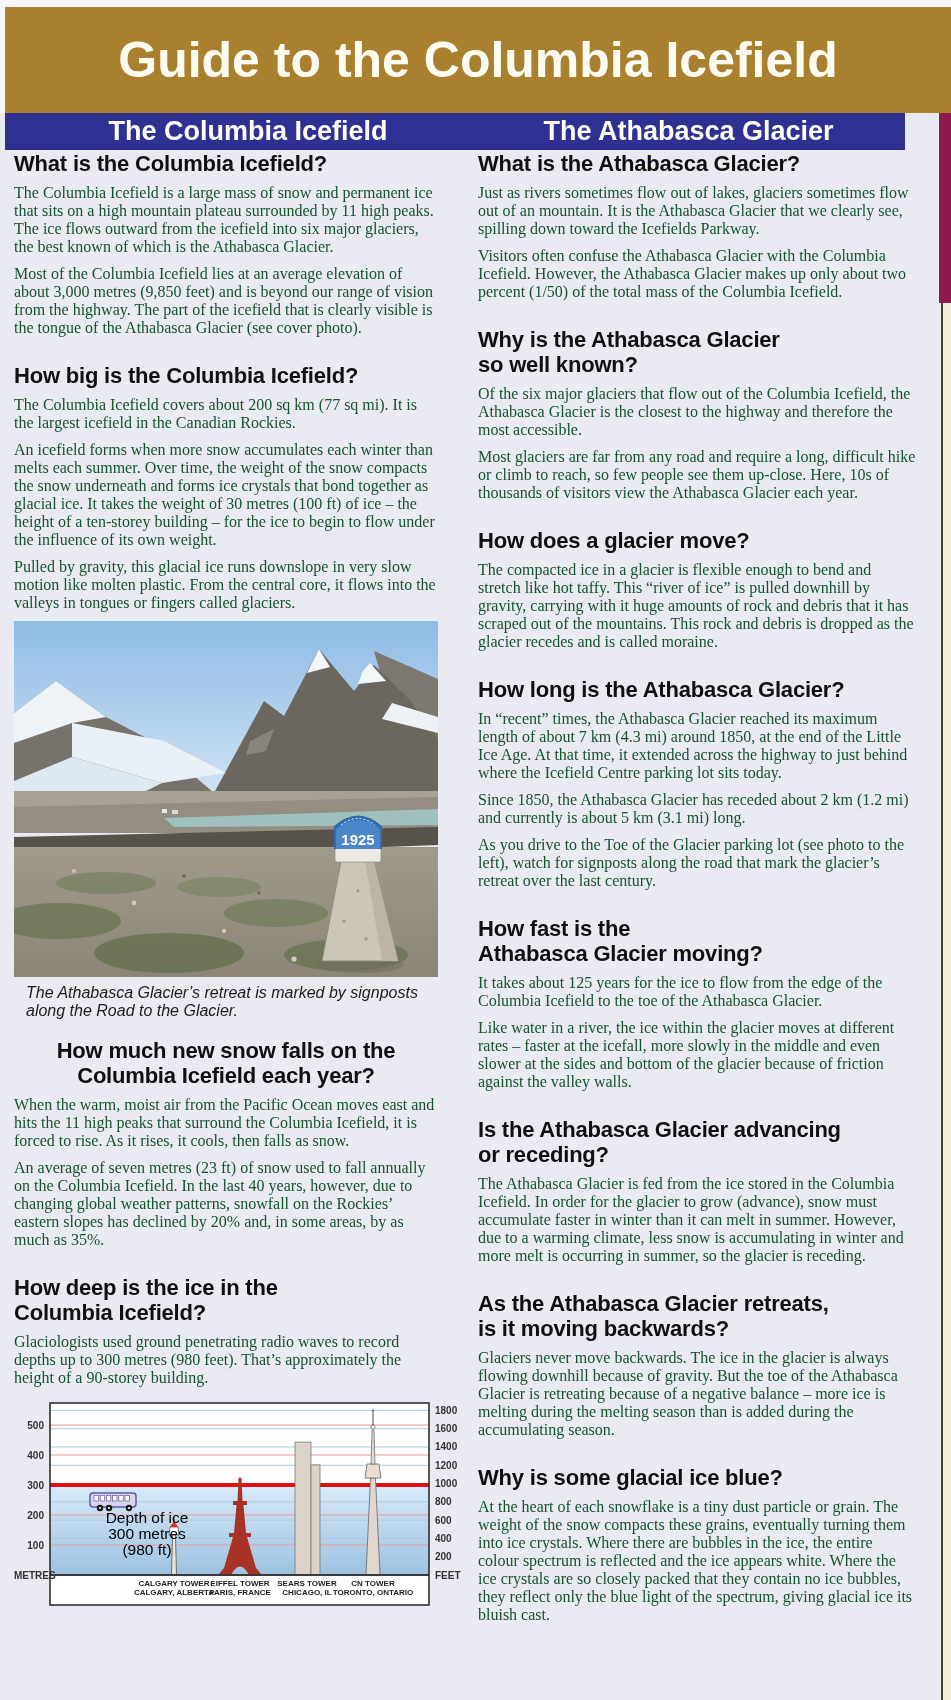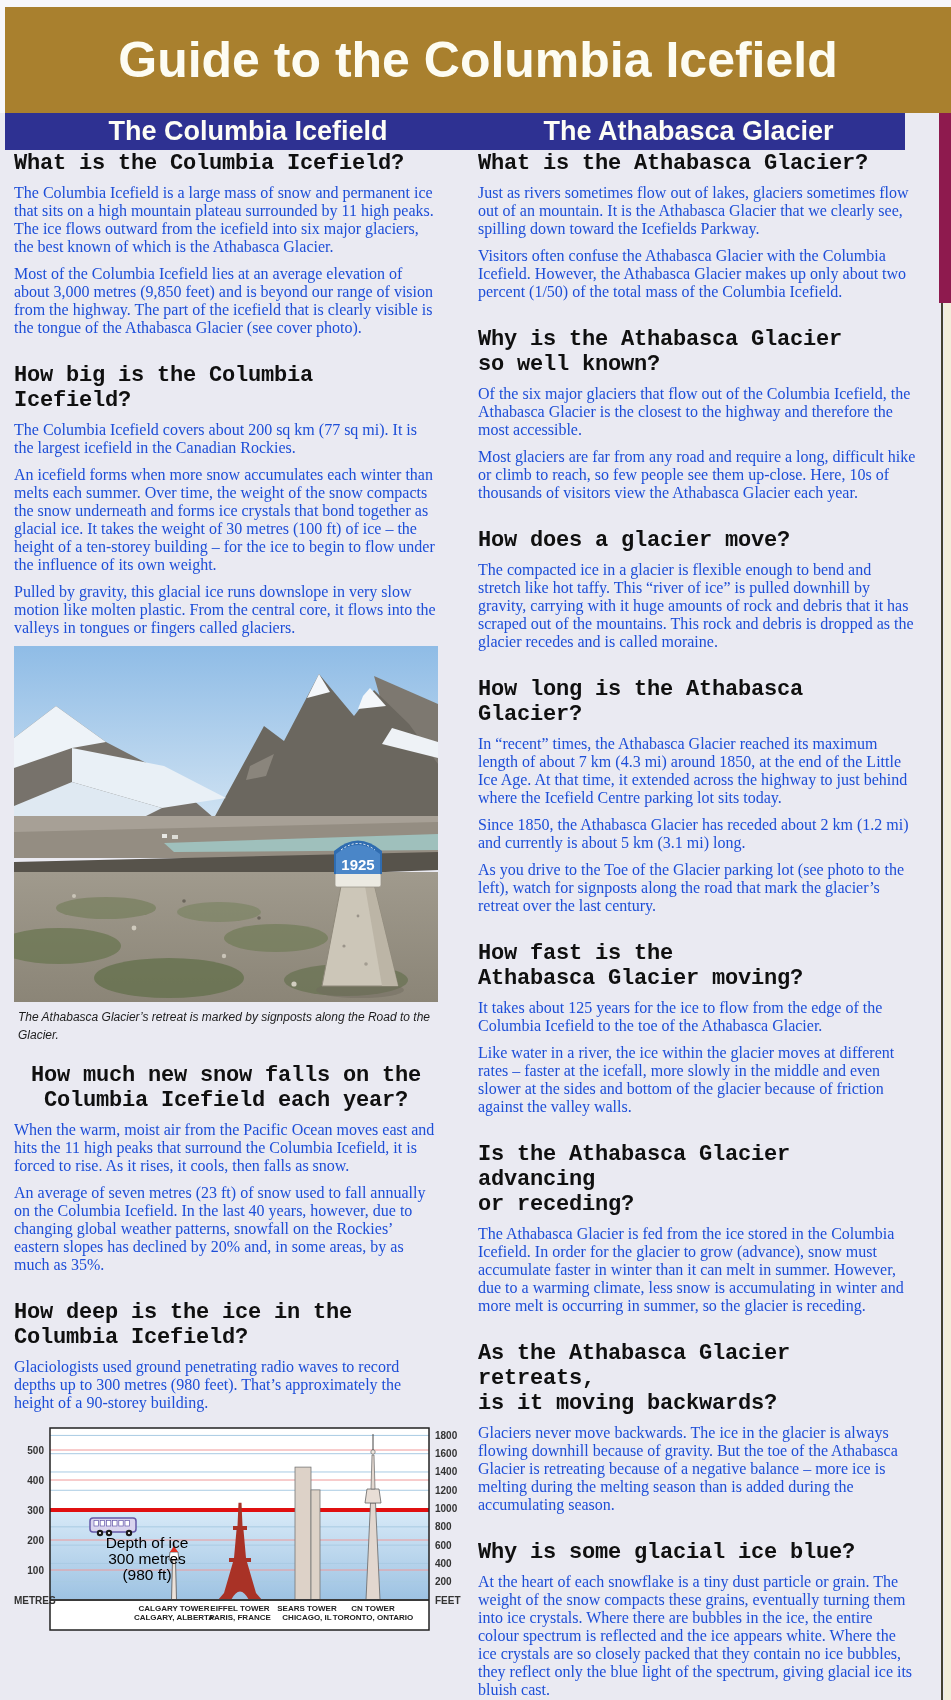--- a/index.html
+++ b/index.html
@@ -13,32 +13,32 @@
   .banner h1{margin:9px;font-size:50px;font-weight:bold;color:#fdfcf2;letter-spacing:0;}
   .colhead{position:absolute;top:113px;height:37px;display:flex;align-items:center;
            justify-content:center;}
   .colhead span{color:#fdfdf5;font-weight:bold;font-size:27px;letter-spacing:0;}
   .colhead.left{left:5px;width:486px;}
   .colhead.right{left:472px;width:433px;}
   .maroon{position:absolute;left:939px;top:113px;width:12px;height:190px;}
   .col{position:absolute;top:146px;}
   .col.leftcol{left:14px;width:424px;}
   .col.rightcol{left:478px;width:438px;}
-  .col h2{font-family:Liberation Mono, monospace;font-size:22px;line-height:25px;
+  .col h2{font-family:Liberation Sans, sans-serif;font-size:22px;line-height:25px;
           font-weight:bold;color:#101010;margin:26px 0 8px;letter-spacing:-0.2px;
           white-space:pre-line;}
   .col section:first-child h2{margin-top:5px;}
   #left-a section:first-child h2{margin-top:5px;}
   #left-b section:first-child h2{margin-top:19px;text-align:center;}
   .col p{font-family:"Liberation Serif",serif;font-size:16px;line-height:18px;
-         color:#1d4ed8;margin:0 0 9px;}
+         color:#14532d;margin:0 0 9px;}
   figure.photo{margin:7px 0 0;width:424px;}
   figure.photo svg{display:block;}
-  figcaption{font-style:italic;font-size:12px;line-height:17.5px;color:#1c1c1c;
-             margin:7px 4px 0;font-weight:500;}
+  figcaption{font-style:italic;font-size:16px;line-height:17.5px;color:#1c1c1c;
+             margin:7px 12px 0;font-weight:500;}
   .chartwrap{margin-top:11px;margin-left:-2px;}
   .chartwrap svg{display:block;}
 </style>
 <title>Guide to the Columbia Icefield</title></head>
 <body>
 
 <div class="page">
   <div class="content-bg" style="background: rgb(234, 234, 242);"></div>
   <div class="edge-strip"></div>
   <div class="edge-rule"></div>

